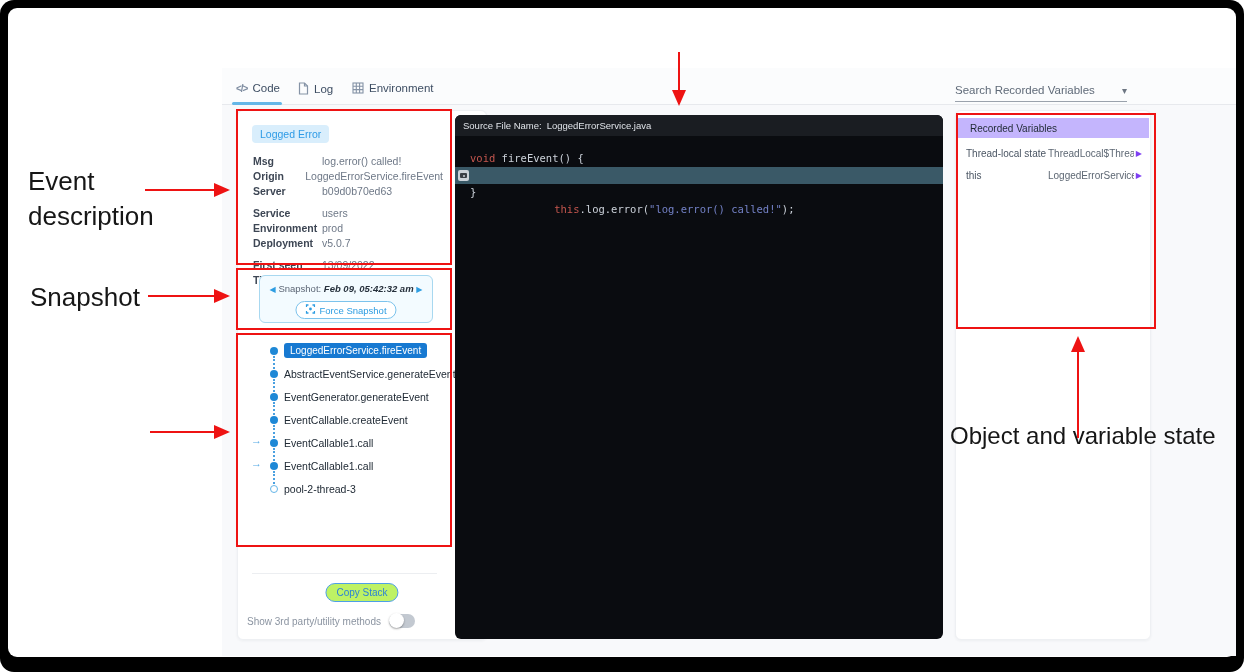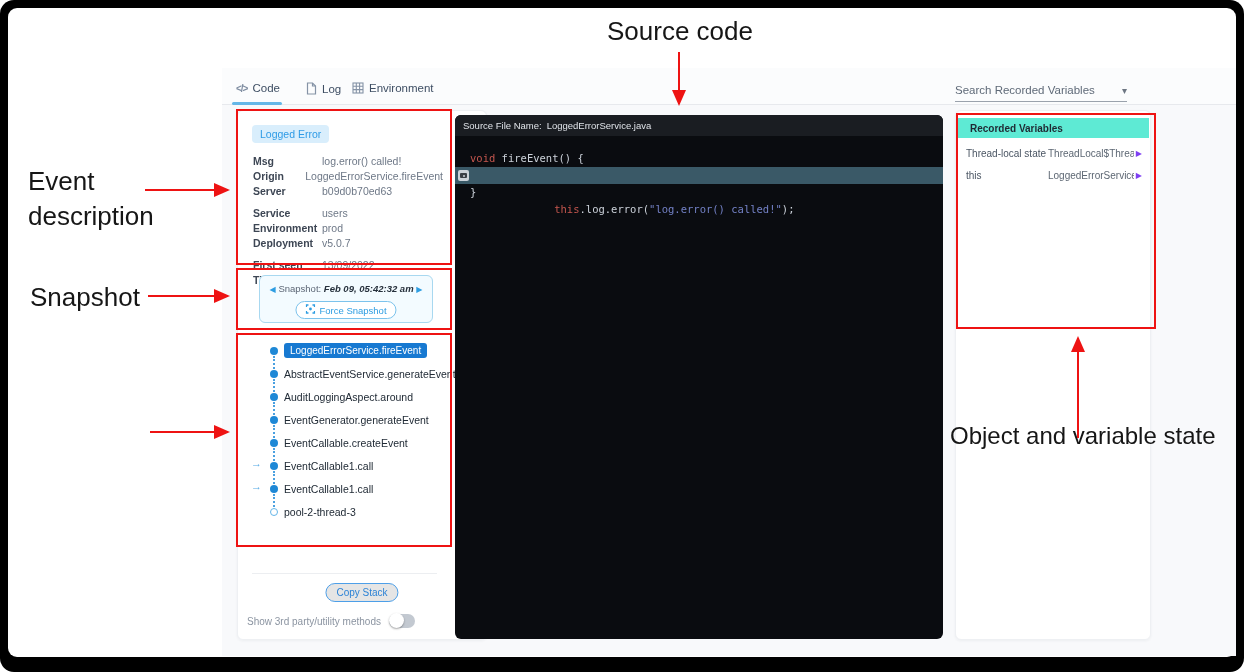--- a/index.html
+++ b/index.html
@@ -39,40 +39,40 @@
 
   .stack-list { position:absolute; left:8px; top:228px; width:197px; }
   .stack-item { position:relative; height:23px; display:flex; align-items:center; padding-left:38px; font-size:10.5px; color:#212b36; white-space:nowrap; cursor:pointer; }
   .stack-item .dot { position:absolute; left:24px; top:7.5px; width:8px; height:8px; border-radius:50%; background:#1e88d6; }
   .stack-item .dot.hollow { background:#fff; border:1.5px solid #64b5e8; }
   .stack-item .connector { position:absolute; left:27px; top:17px; height:13px; width:0; border-left:2px dotted #4aa0e0; }
   .stack-item .jump { position:absolute; left:5px; top:3px; color:#55aae5; font-size:11px; }
   .stack-item.selected .slabel { background:#1779d1; color:#fff; padding:2px 6px; border-radius:3px; font-size:10px; }
 
   .left-divider { position:absolute; left:14px; top:462px; width:185px; height:1px; background:#eceef1; }
-  .copy-btn { position:absolute; left:50%; transform:translateX(-50%); top:472px; background:#e5e5e5; border:1px solid #4d9fe8; border-radius:11px; color:#2c83d6; font-size:10px; padding:3px 10px; cursor:pointer; white-space:nowrap; }
+  .copy-btn { position:absolute; left:50%; transform:translateX(-50%); top:472px; background:#bef264; border:1px solid #4d9fe8; border-radius:11px; color:#2c83d6; font-size:10px; padding:3px 10px; cursor:pointer; white-space:nowrap; }
   .toggle-row { position:absolute; left:9px; top:503px; display:flex; align-items:center; gap:8px; font-size:10px; color:#8b94a1; white-space:nowrap; }
   .toggle { position:relative; width:26px; height:14px; background:#c3c9d1; border-radius:7px; cursor:pointer; flex:0 0 auto; }
   .toggle .knob { position:absolute; left:0px; top:-1px; width:15px; height:15px; background:#fff; border-radius:50%; box-shadow:0 1px 2px rgba(0,0,0,.35); }
 
   
   .src-panel { position:absolute; left:455px; top:115px; width:488px; height:524px; background:#0a0c10; border-radius:6px; overflow:hidden; }
   .src-header { height:21px; background:#1a1d22; display:flex; align-items:center; padding-left:8px; font-size:9.5px; color:#dfe3e8; gap:5px; }
   .code { position:absolute; left:0; top:21px; width:100%; font-family:"DejaVu Sans Mono", monospace; font-size:10.5px; line-height:17px; color:#ccd2da; }
   .code-line { position:relative; height:17px; white-space:pre; padding-left:15px; }
   .code-line.hl { background:#3a5967; }
   .kw { color:#c4564e;text-align:right; }
   .str { color:#7381c6; }
   .gutter-ic { position:absolute; left:3px; top:3px; width:11px; height:11px; background:#ccd2d9; border-radius:2px; }
   .gutter-ic .cam { position:absolute; left:2px; top:3px; width:7px; height:5px; background:#3a3f46; border-radius:1px; }
   .gutter-ic .lens { position:absolute; left:4.5px; top:4.5px; width:2px; height:2px; background:#ccd2d9; border-radius:50%; }
   .pad { height:14px; }
 
   
-  .rv-header { position:absolute; left:1px; right:1px; top:7px; height:20px; background:#5eead4; display:flex; align-items:center; padding-left:13px; font-size:10px; font-weight:bold; color:#1f2933; }
+  .rv-header { position:absolute; left:1px; right:1px; top:7px; height:20px; background:#c4b5fd; display:flex; align-items:center; padding-left:13px; font-size:10px; font-weight:normal; color:#1f2933; }
   .rv-row { position:absolute; left:0; width:100%; height:22px; display:flex; align-items:center; font-size:10px; cursor:pointer; }
   .rv-row .rv-name { position:absolute; left:10px; color:#4a5563; }
   .rv-row .rv-value { position:absolute; left:92px; color:#5d6773; max-width:86px; overflow:hidden; white-space:nowrap; }
   .rv-row .rv-arrow { position:absolute; right:8px; color:#7e3ff2; font-size:8px; }
 
   
   .redbox { position:absolute; border:2px solid #ee1313; z-index:5; pointer-events:none; }
   .ann { position:absolute; color:#161616; font-size:26px; font-weight:500; z-index:6; line-height:1.35; }
   .arrows-svg { position:absolute; inset:0; z-index:6; pointer-events:none; }
 </style>
@@ -83,21 +83,21 @@
   <div class="page"></div>
   <div class="stage">
 
     <div class="app"></div>
 
     <div class="tabbar">
       <div class="tab" style="left:14px;">
         <span class="tab-glyph">&lt;/&gt;</span>
         <span>Code</span>
       </div>
-      <div class="tab" style="left:84px;">
+      <div class="tab" style="left:76px;">
         <span>
           <svg width="11" height="13" viewBox="0 0 11 13">
               <path d="M1.5 1 h5 l3 3 v8 h-8 z" fill="none" stroke="#8593a6" stroke-width="1.2"></path>
               <path d="M6.5 1 v3 h3" fill="none" stroke="#8593a6" stroke-width="1.2"></path>
             </svg>
         </span>
         <span>Log</span>
       </div>
       <div class="tab" style="left:130px;">
         <span>
@@ -181,25 +181,20 @@
           <span class="slabel">LoggedErrorService.fireEvent</span>
         </div>
         <div class="stack-item">
           <span class="dot"></span>
           <span class="connector"></span>
           <span class="slabel">AbstractEventService.generateEvent</span>
         </div>
         <div class="stack-item">
           <span class="dot"></span>
           <span class="connector"></span>
-          <span class="slabel">AuditLoggingAspect.around</span>
-        </div>
-        <div class="stack-item">
-          <span class="dot"></span>
-          <span class="connector"></span>
           <span class="slabel">EventGenerator.generateEvent</span>
         </div>
         <div class="stack-item">
           <span class="dot"></span>
           <span class="connector"></span>
           <span class="slabel">EventCallable.createEvent</span>
         </div>
         <div class="stack-item">
           <span class="jump">→</span>
           <span class="dot"></span>
@@ -256,21 +251,20 @@
         <span class="rv-value">LoggedErrorService</span>
         <span class="rv-arrow">▶</span>
       </div>
     </div>
 
     <div class="redbox" style="left:236px; top:109px; width:216px; height:156px;"></div>
     <div class="redbox" style="left:236px; top:268px; width:216px; height:62px;"></div>
     <div class="redbox" style="left:236px; top:333px; width:216px; height:214px;"></div>
     <div class="redbox" style="left:956px; top:113px; width:200px; height:216px;"></div>
 
-    <div class="ann" style="left:600px; top:14px; width:160px; text-align:center;">Source code</div>
     <div class="ann" style="left:28px; top:164px; width:175px;">Event description</div>
     <div class="ann" style="left:30px; top:280px;">Snapshot</div>
     <div class="ann" style="left:950px; top:420px; width:300px; font-size:24px; white-space:nowrap;">Object and variable state</div>
 
     <svg class="arrows-svg" viewBox="0 0 1244 672">
       <defs>
         <marker id="rhead" markerWidth="9" markerHeight="9" refX="7" refY="3.5" orient="auto">
           <path d="M0,0 L8,3.5 L0,7 z" fill="#ee1313"></path>
         </marker>
       </defs>

